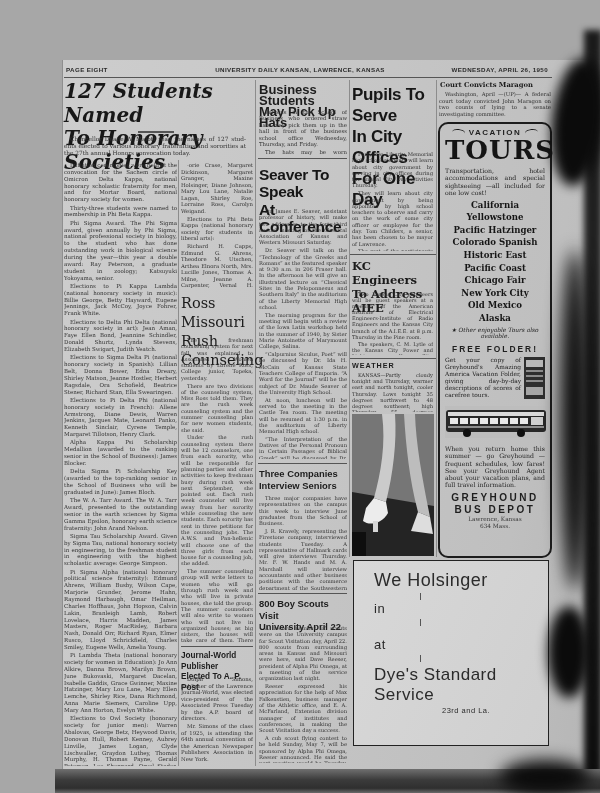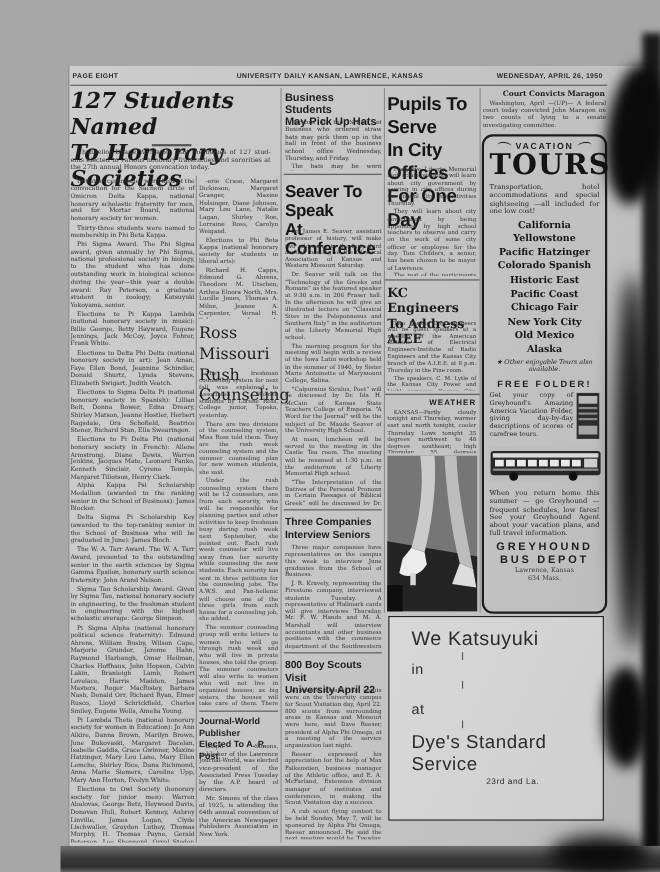--- a/index.html
+++ b/index.html
@@ -17,21 +17,21 @@
   .body-text p{margin:0 0 1.5px 0;text-indent:6px}
   .h-italic{position:absolute;font-family:"DejaVu Serif",serif;font-style:italic;font-weight:bold;
             color:#181818;line-height:1.18}
   .h-gothic{position:absolute;font-family:"Liberation Sans",sans-serif;font-weight:bold;
             color:#161616;letter-spacing:-.3px;line-height:1.12}
   .h-small{position:absolute;font-family:"Liberation Sans",sans-serif;font-weight:bold;
            color:#1d1d1d;line-height:1.2}
   .h-serifb{position:absolute;font-family:"DejaVu Serif",serif;font-weight:bold;color:#1b1b1b;line-height:1.15}
   .vrule{position:absolute;width:1px;background:#8c8c8c}
   .hrule{position:absolute;height:1px;background:#555}
-  .center{text-align:right}
+  .center{text-align:left}
   
   .tours-box{position:absolute;left:438px;top:122px;width:114px;height:436px;
              border:2px solid #1c1c1c;border-radius:10px;box-sizing:border-box;
              padding:4px 5px 0 5px;color:#1e1e1e}
   .vac-row{display:flex;align-items:center;justify-content:center;gap:4px;
            font-family:"Liberation Sans",sans-serif;font-weight:bold;font-size:8px;letter-spacing:1.5px}
   .swoosh{width:13px;height:6px;border-top:1.6px solid #1c1c1c;border-radius:60%}
   .sw-l{transform:rotate(7deg)} .sw-r{transform:rotate(-7deg)}
   .tours-title{font-family:"DejaVu Serif",serif;font-weight:bold;font-size:26px;line-height:27px;
                text-align:right;letter-spacing:1px;color:#141414}
@@ -122,21 +122,21 @@
 <div class="hrule" style="left:181px;top:646px;width:72px"></div>
 <div class="h-small" style="left:181px;top:651px;width:74px;font-size:8.2px;line-height:10.5px">
   <div>Journal-World Publisher</div>
   <div>Elected To A. P. Post</div>
 </div>
 <div class="body-text" style="left:181px;top:676px;width:72px;height:86px;font-size:5.3px;line-height:6.5px">
     <p>Dolph Simons, publisher of the Lawrence Journal-World, was elected vice-president of the Associated Press Tuesday by the A.P. board of directors.</p>
     <p>Mr. Simons of the class of 1925, is attending the 64th annual convention of the American Newspaper Publishers Association in New York.</p>
   </div>
 
-<div class="h-small" style="left:259px;top:84px;width:88px;font-size:10px;line-height:11px">
+<div class="h-small" style="left:259px;top:84px;width:88px;font-size:13px;line-height:11px">
   <div>Business Students</div>
   <div>May Pick Up Hats</div>
 </div>
 <div class="body-text" style="left:259px;top:109px;width:88px;height:46px;font-size:5.4px;line-height:6.4px">
     <p>Persons in the School of Business who ordered straw hats may pick them up in the hall in front of the business school office Wednesday, Thursday, and Friday.</p>
     <p>The hats may be worn officially, May 1.</p>
   </div>
 <div class="hrule" style="left:258px;top:158px;width:89px"></div>
 
 <div class="h-gothic" style="left:259px;top:166px;width:90px;font-size:15.5px">
@@ -275,21 +275,21 @@
   <div class="return-text">When you return home this summer — go Greyhound — frequent schedules, low fares! See your Greyhound Agent about your vacation plans, and full travel information.</div>
   <div class="depot">
     <div>GREYHOUND</div>
     <div>BUS DEPOT</div>
   </div>
   <div class="depot-sub">Lawrence, Kansas</div>
   <div class="depot-sub">634 Mass.</div>
 </div>
 
 <div class="dye-box">
-  <p class="dye-l dye-big">We Katsuyuki</p>
+  <p class="dye-l dye-big">We Holsinger</p>
   <div class="dye-tick"></div>
   <p class="dye-l dye-mid" style="margin-top:2px">in</p>
   <div class="dye-tick"></div>
   <p class="dye-l dye-mid">at</p>
   <div class="dye-tick"></div>
   <p class="dye-l" style="font-size:17px;margin-top:3px">Dye's Standard Service</p>
   <p class="dye-addr">23rd and La.</p>
 </div>
 
 <div class="ink-streak"></div>

